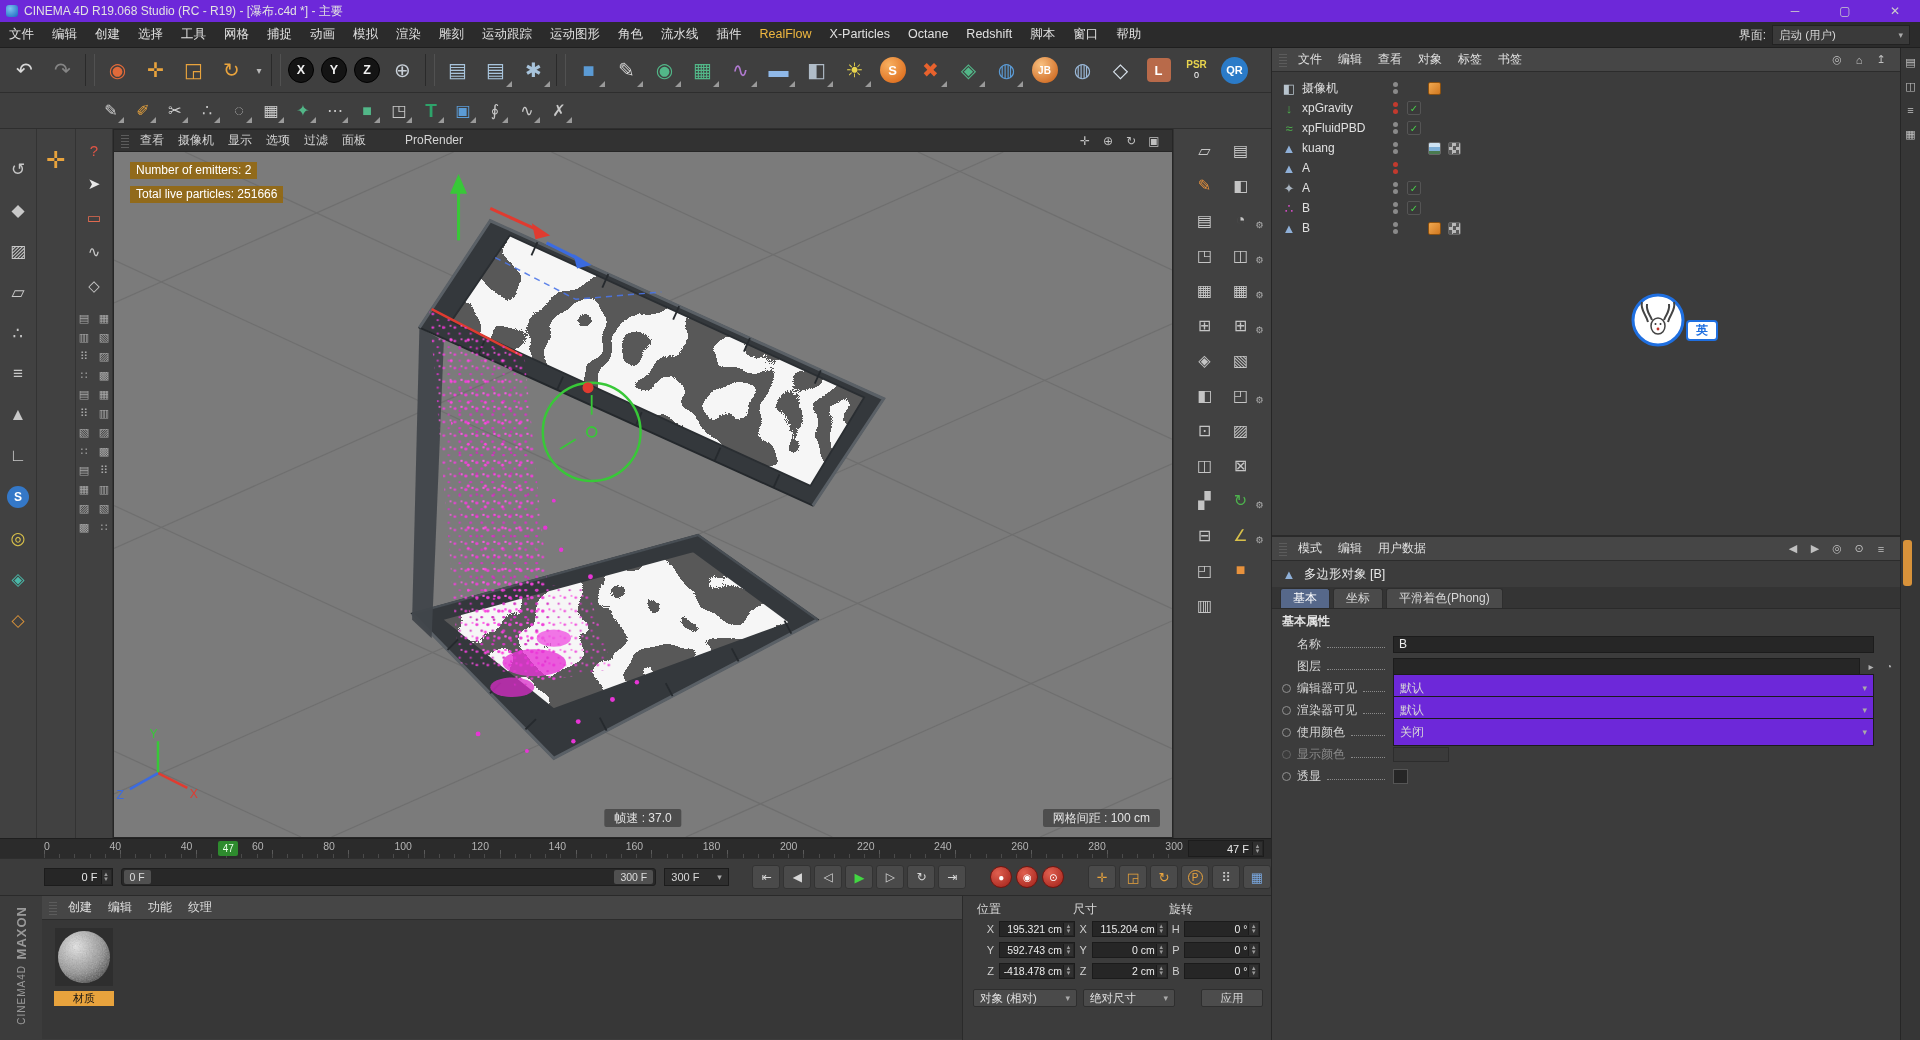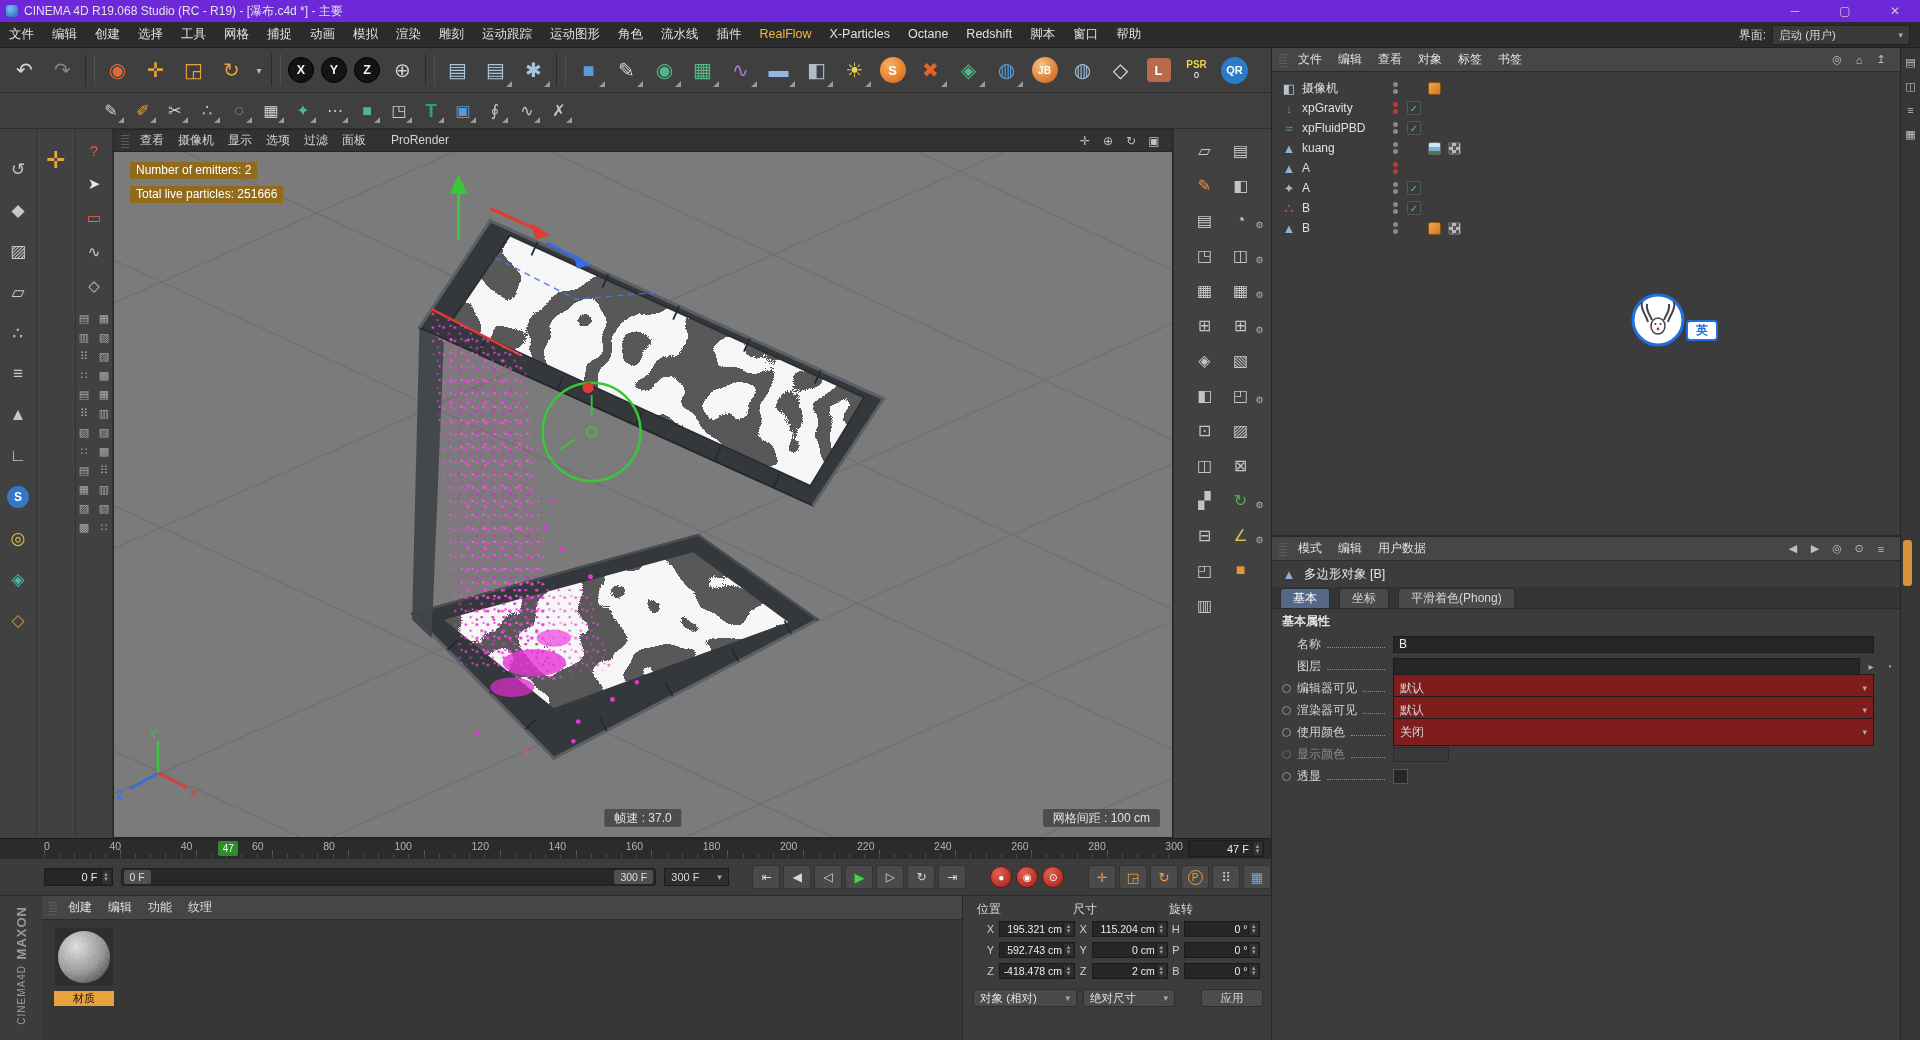--- a/index.html
+++ b/index.html
@@ -54,21 +54,21 @@
   .colC .tools{display:flex;flex-direction:column;gap:8px;align-items:center}
   .colC .icon{width:26px;height:26px;font-size:15px}
   .colC .gridp{display:grid;grid-template-columns:15px 15px;gap:4px 5px;margin-top:12px}
   .micon{width:15px;height:15px;font-size:11px;color:#a8a8a8;display:flex;align-items:center;justify-content:center}
 
   
   .vp{position:absolute;left:113px;top:129px;width:1060px;height:709px;background:#7b7b7b;border:1px solid #262626;box-sizing:border-box}
   .vp-menu{height:22px;background:#323232;display:flex;align-items:center;padding:0 4px;gap:1px;border-bottom:1px solid #262626;box-sizing:border-box}
   .vp-menu .menu-item{font-size:12px;line-height:21px;padding:0 7px;color:#d4d4d4}
   .grip{width:8px;height:14px;margin:0 3px;background:repeating-linear-gradient(0deg,#5c5c5c 0 1px,transparent 1px 3px)}
-  .vp-pr{margin-left:10px}
+  .vp-pr{margin-left:24px}
   .vp-nav{margin-left:auto;display:flex;gap:3px;padding-right:4px}
   .nicon{width:20px;height:18px;font-size:12px;color:#c0c0c0;display:flex;align-items:center;justify-content:center}
   .vp-canvas{position:relative;width:1058px;height:685px}
   .vp-canvas svg{display:block}
   .hud{position:absolute;left:16px;background:rgba(148,104,14,.88);color:#fff;font-size:12px;line-height:17px;padding:0 6px;white-space:nowrap}
   .hud.h1{top:10px}.hud.h2{top:34px}
   .stat{position:absolute;bottom:10px;background:rgba(40,40,40,.55);color:#e4e4e4;font-size:12px;line-height:16px;padding:1px 10px;border-radius:2px;white-space:nowrap}
   .stat.fr{left:50%;transform:translateX(-50%)}
   .stat.gs{right:12px}
 
@@ -93,32 +93,32 @@
   .dotpair .d{width:5px;height:5px;border-radius:50%;background:#8a8a8a}
   .dotpair.red .d{background:#c23a2e}
   .om-cell{width:20px;display:flex;justify-content:center}
   .om-check{width:14px;height:14px;background:#3a3a3a;border:1px solid #555;color:#4ad04a;font-size:10px;display:flex;align-items:center;justify-content:center;border-radius:2px;box-sizing:border-box}
   .om-tag{width:13px;height:13px;border-radius:2px;margin-right:3px;box-sizing:border-box}
   .om-tag.orange{background:linear-gradient(135deg,#f0a850,#d07820);border:1px solid #8a5010}
   .om-tag.image{background:linear-gradient(180deg,#cfe4f4 0 40%,#7fb0d8 40% 70%,#4a7a50 70%);border:1px solid #666}
   .om-tag.checker{background:repeating-conic-gradient(#b8b8b8 0 25%,#585858 0 50%);background-size:7px 7px;border:1px solid #666}
   .amgr{position:absolute;top:487px;left:0;right:0;bottom:0;border-top:2px solid #2a2a2a}
   .am-title{height:26px;display:flex;align-items:center;gap:6px;padding:0 8px;font-size:12.5px;color:#e8e8e8}
-  .am-tabs{height:22px;background:#343434;display:flex;align-items:center;gap:9px;padding:0 8px;border-bottom:1px solid #2a2a2a;box-sizing:border-box}
+  .am-tabs{height:22px;background:#343434;display:flex;align-items:center;gap:3px;padding:0 8px;border-bottom:1px solid #2a2a2a;box-sizing:border-box}
   .am-tab{height:19px;line-height:19px;padding:0 12px;background:#4a4a4a;color:#d8d8d8;font-size:12px;border-radius:3px 3px 0 0;border:1px solid #2e2e2e;border-bottom:none}
   .am-tab.active{background:#56688a;color:#fff}
   .am-section{height:24px;line-height:24px;padding:0 10px;font-weight:bold;color:#e4e4e4}
   .am-row{height:22px;display:flex;align-items:center;padding-left:10px;gap:4px}
   .am-dot{width:9px;height:9px;border-radius:50%;border:1.5px solid #909090;box-sizing:border-box;margin-right:2px;flex:none}
   .am-dot.none{visibility:hidden}
   .am-label{width:92px;display:flex;align-items:baseline;color:#d4d4d4;flex:none}
   .am-label.dis{color:#8a8a8a}
   .lead{flex:1;border-bottom:1px dotted #8a8a8a;margin:0 4px 3px 6px;height:1px}
   .am-input{flex:1;margin-right:26px;height:17px;background:#262626;border:1px solid #1c1c1c;color:#ececec;font-size:12px;padding:0 5px;font-family:inherit;box-sizing:border-box}
-  .am-select{flex:1;margin-right:26px;height:28px;background:#7f1d1d;border:1px solid #1c1c1c;display:flex;align-items:center;justify-content:space-between;padding:0 6px;box-sizing:border-box}
+  .am-select{flex:1;margin-right:26px;height:28px;background:#6d28d9;border:1px solid #1c1c1c;display:flex;align-items:center;justify-content:space-between;padding:0 6px;box-sizing:border-box}
   .am-layerbox{flex:1;height:17px;background:#262626;border:1px solid #1c1c1c;box-sizing:border-box}
   .lmini{width:14px;color:#b0b0b0;font-size:10px;text-align:center}
   .am-swatch{width:54px;height:13px;background:#3a3a3a;border:1px solid #222;opacity:.55}
   .am-check{width:13px;height:13px;background:#262626;border:1px solid #555}
 
   
   .rstrip{position:absolute;left:1900px;top:48px;width:20px;height:992px;background:#363636;border-left:1px solid #262626;display:flex;flex-direction:column;align-items:center;padding-top:6px;gap:8px;box-sizing:border-box}
   .rtab{position:absolute;left:1903px;top:540px;width:9px;height:46px;background:#d8923a;border-radius:3px}
 
   

